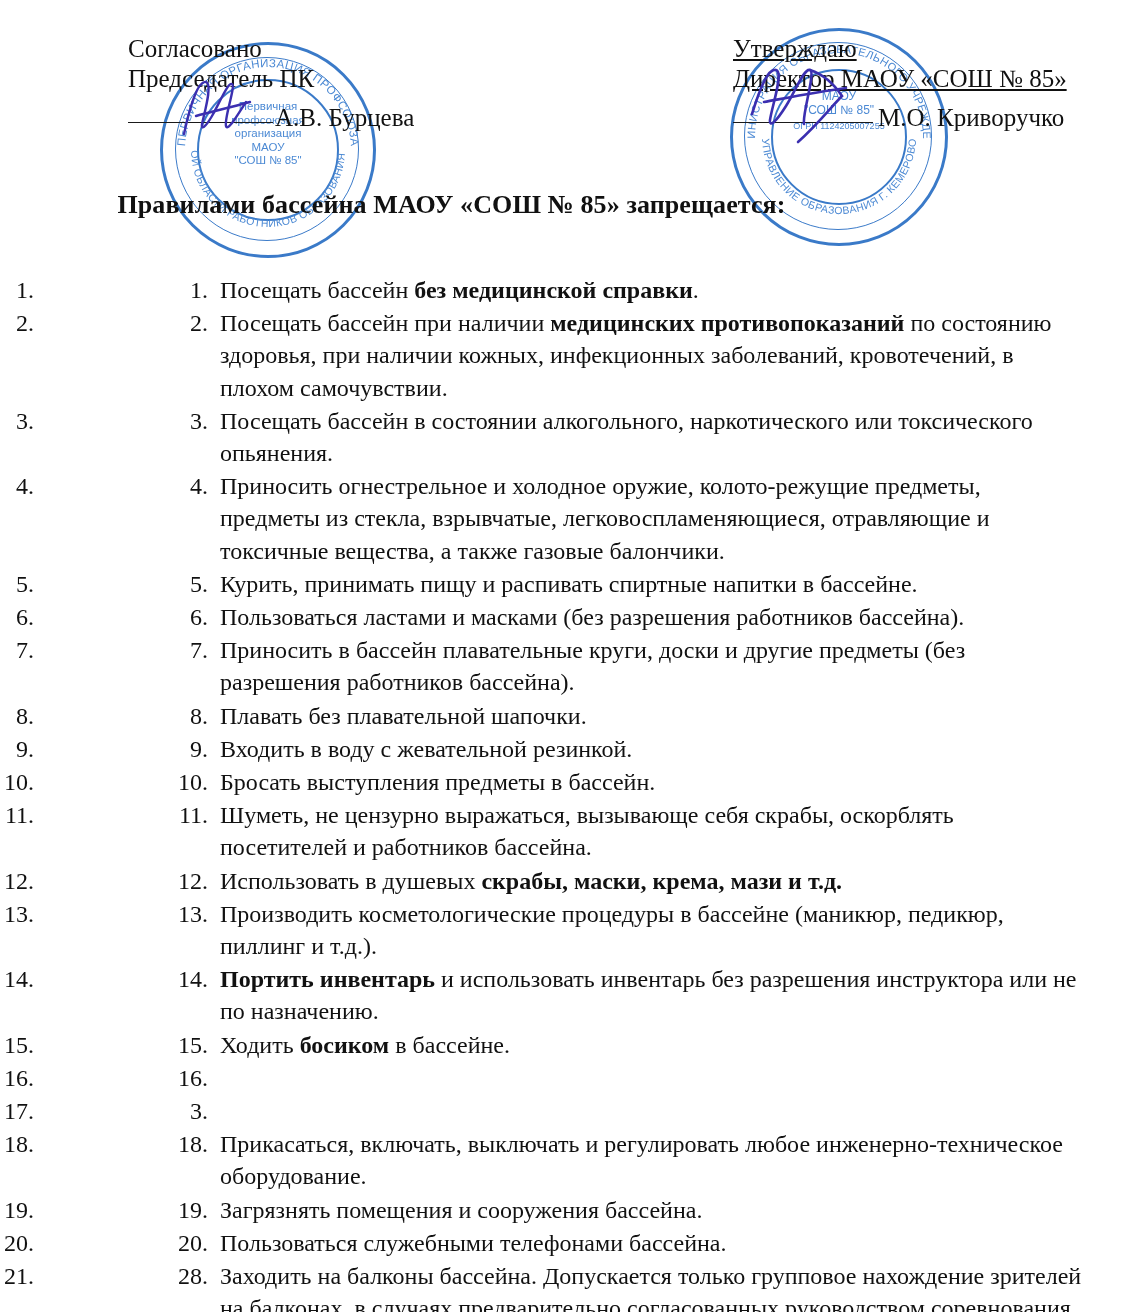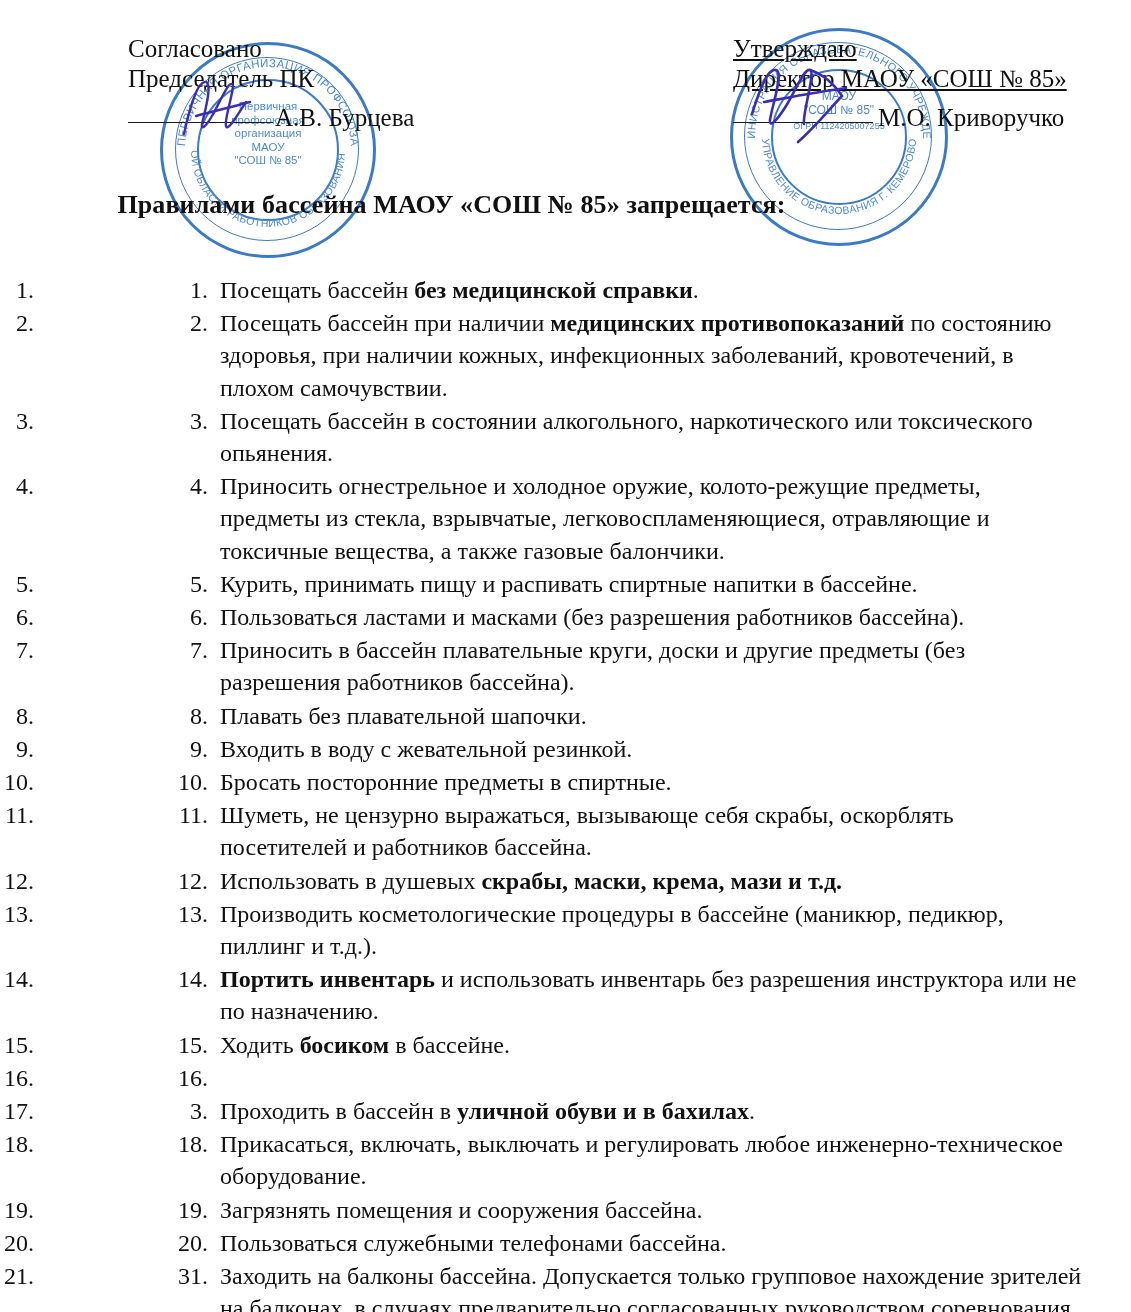--- a/index.html
+++ b/index.html
@@ -262,27 +262,27 @@
   <ol class="rules" id="rules-list">
       <li class="rule"><span class="num">1.</span><span>Посещать бассейн <b>без медицинской справки</b>.</span></li>
       <li class="rule"><span class="num">2.</span><span>Посещать бассейн при наличии <b>медицинских противопоказаний</b> по состоянию здоровья, при наличии кожных, инфекционных заболеваний, кровотечений, в плохом самочувствии.</span></li>
       <li class="rule"><span class="num">3.</span><span>Посещать бассейн в состоянии алкогольного, наркотического или токсического опьянения.</span></li>
       <li class="rule"><span class="num">4.</span><span>Приносить огнестрельное и холодное оружие, колото-режущие предметы, предметы из стекла, взрывчатые, легковоспламеняющиеся, отравляющие и токсичные вещества, а также газовые балончики.</span></li>
       <li class="rule"><span class="num">5.</span><span>Курить, принимать пищу и распивать спиртные напитки в бассейне.</span></li>
       <li class="rule"><span class="num">6.</span><span>Пользоваться ластами и масками (без разрешения работников бассейна).</span></li>
       <li class="rule"><span class="num">7.</span><span>Приносить в бассейн плавательные круги, доски и другие предметы (без разрешения работников бассейна).</span></li>
       <li class="rule"><span class="num">8.</span><span>Плавать без плавательной шапочки.</span></li>
       <li class="rule"><span class="num">9.</span><span>Входить в воду с жевательной резинкой.</span></li>
-      <li class="rule"><span class="num">10.</span><span>Бросать посторонние предметы в спиртные.</span></li>
+      <li class="rule"><span class="num">10.</span><span>Бросать выступления предметы в бассейн.</span></li>
       <li class="rule"><span class="num">11.</span><span>Шуметь, не цензурно выражаться, вызывающе себя скрабы, оскорблять посетителей и работников бассейна.</span></li>
       <li class="rule"><span class="num">12.</span><span>Использовать в душевых <b>скрабы, маски, крема, мази и т.д.</b></span></li>
       <li class="rule"><span class="num">13.</span><span>Производить косметологические процедуры в бассейне (маникюр, педикюр, пиллинг и т.д.).</span></li>
       <li class="rule"><span class="num">14.</span><span><b>Портить инвентарь</b> и использовать инвентарь без разрешения инструктора или не по назначению.</span></li>
       <li class="rule"><span class="num">15.</span><span>Ходить <b>босиком</b> в бассейне.</span></li>
       <li class="rule"><span class="num">16.</span></li>
-      <li class="rule"><span class="num">3.</span><span>Проходить в бассейн в <b>уличной обуви и в бахилах</b>.</span></li>
+      <li class="rule"><span class="num">3.</span></li>
       <li class="rule"><span class="num">18.</span><span>Прикасаться, включать, выключать и регулировать любое инженерно-техническое оборудование.</span></li>
       <li class="rule"><span class="num">19.</span><span>Загрязнять помещения и сооружения бассейна.</span></li>
       <li class="rule"><span class="num">20.</span><span>Пользоваться служебными телефонами бассейна.</span></li>
-      <li class="rule"><span class="num">31.</span><span>Заходить на балконы бассейна. Допускается только групповое нахождение зрителей на балконах, в случаях предварительно согласованных руководством соревнования, показательные выступления и т.д.).</span></li>
+      <li class="rule"><span class="num">28.</span><span>Заходить на балконы бассейна. Допускается только групповое нахождение зрителей на балконах, в случаях предварительно согласованных руководством соревнования, показательные выступления и т.д.).</span></li>
     </ol>
 
 </div>
 
 </body></html>

